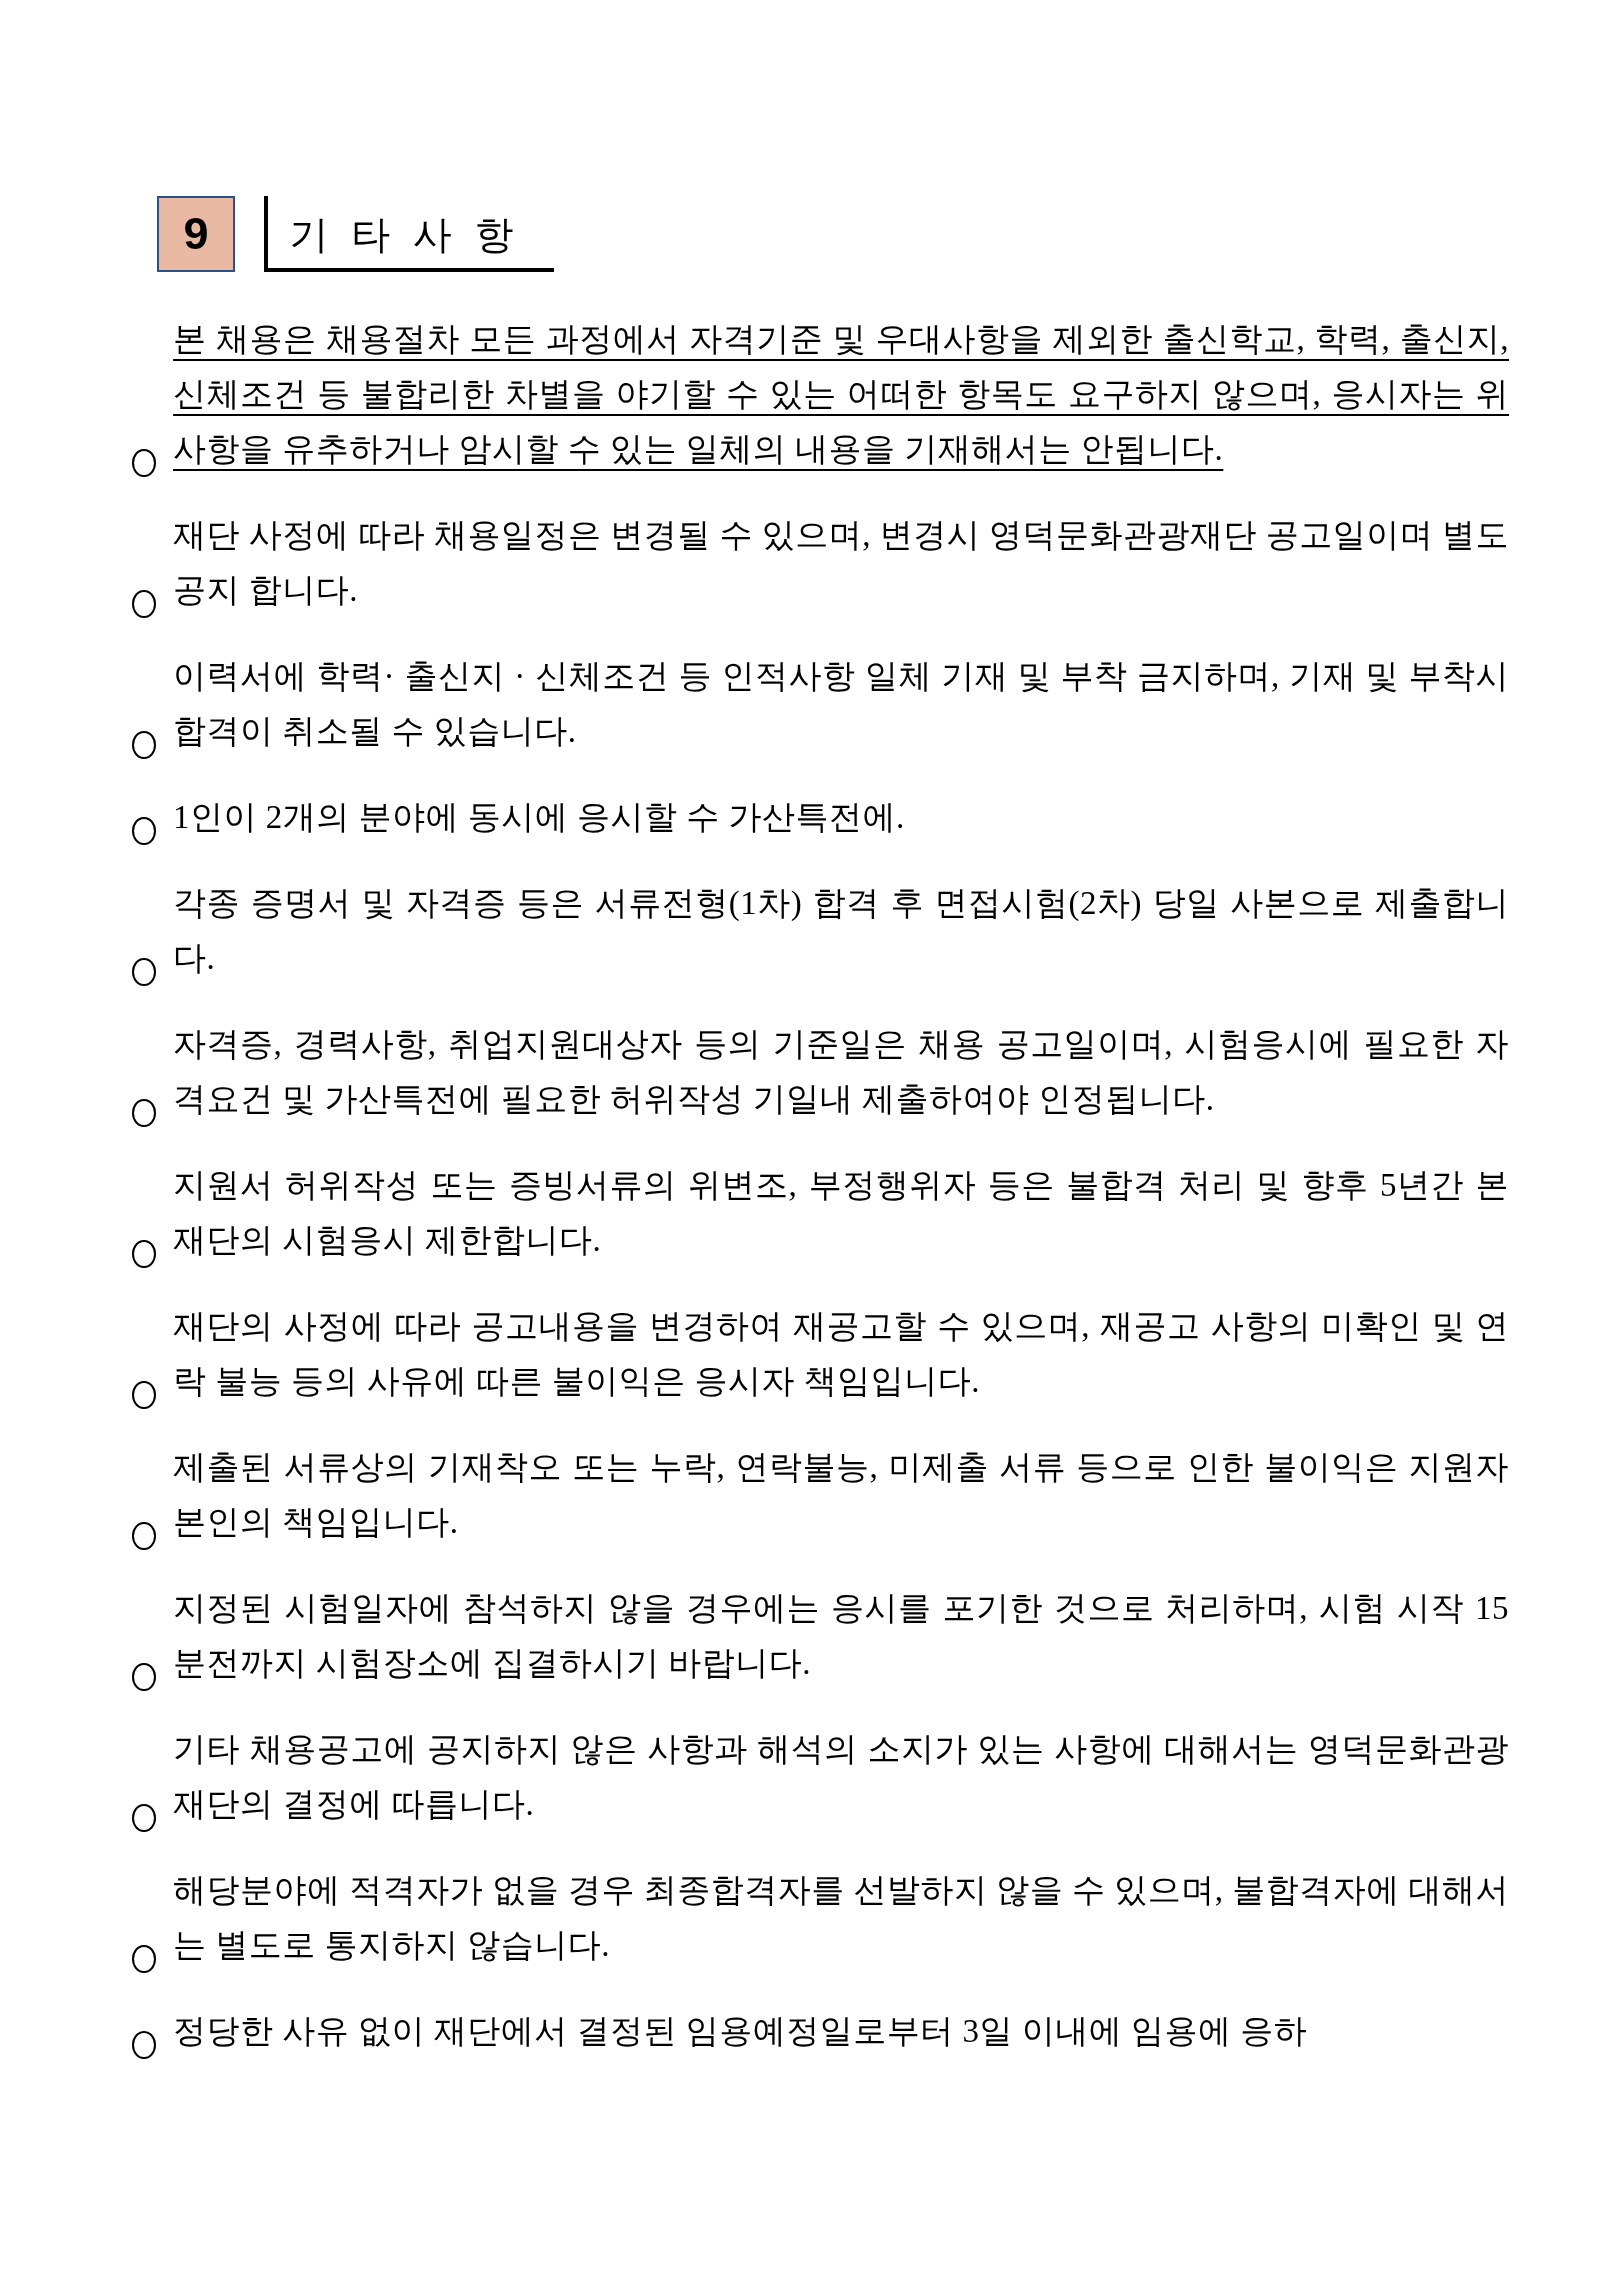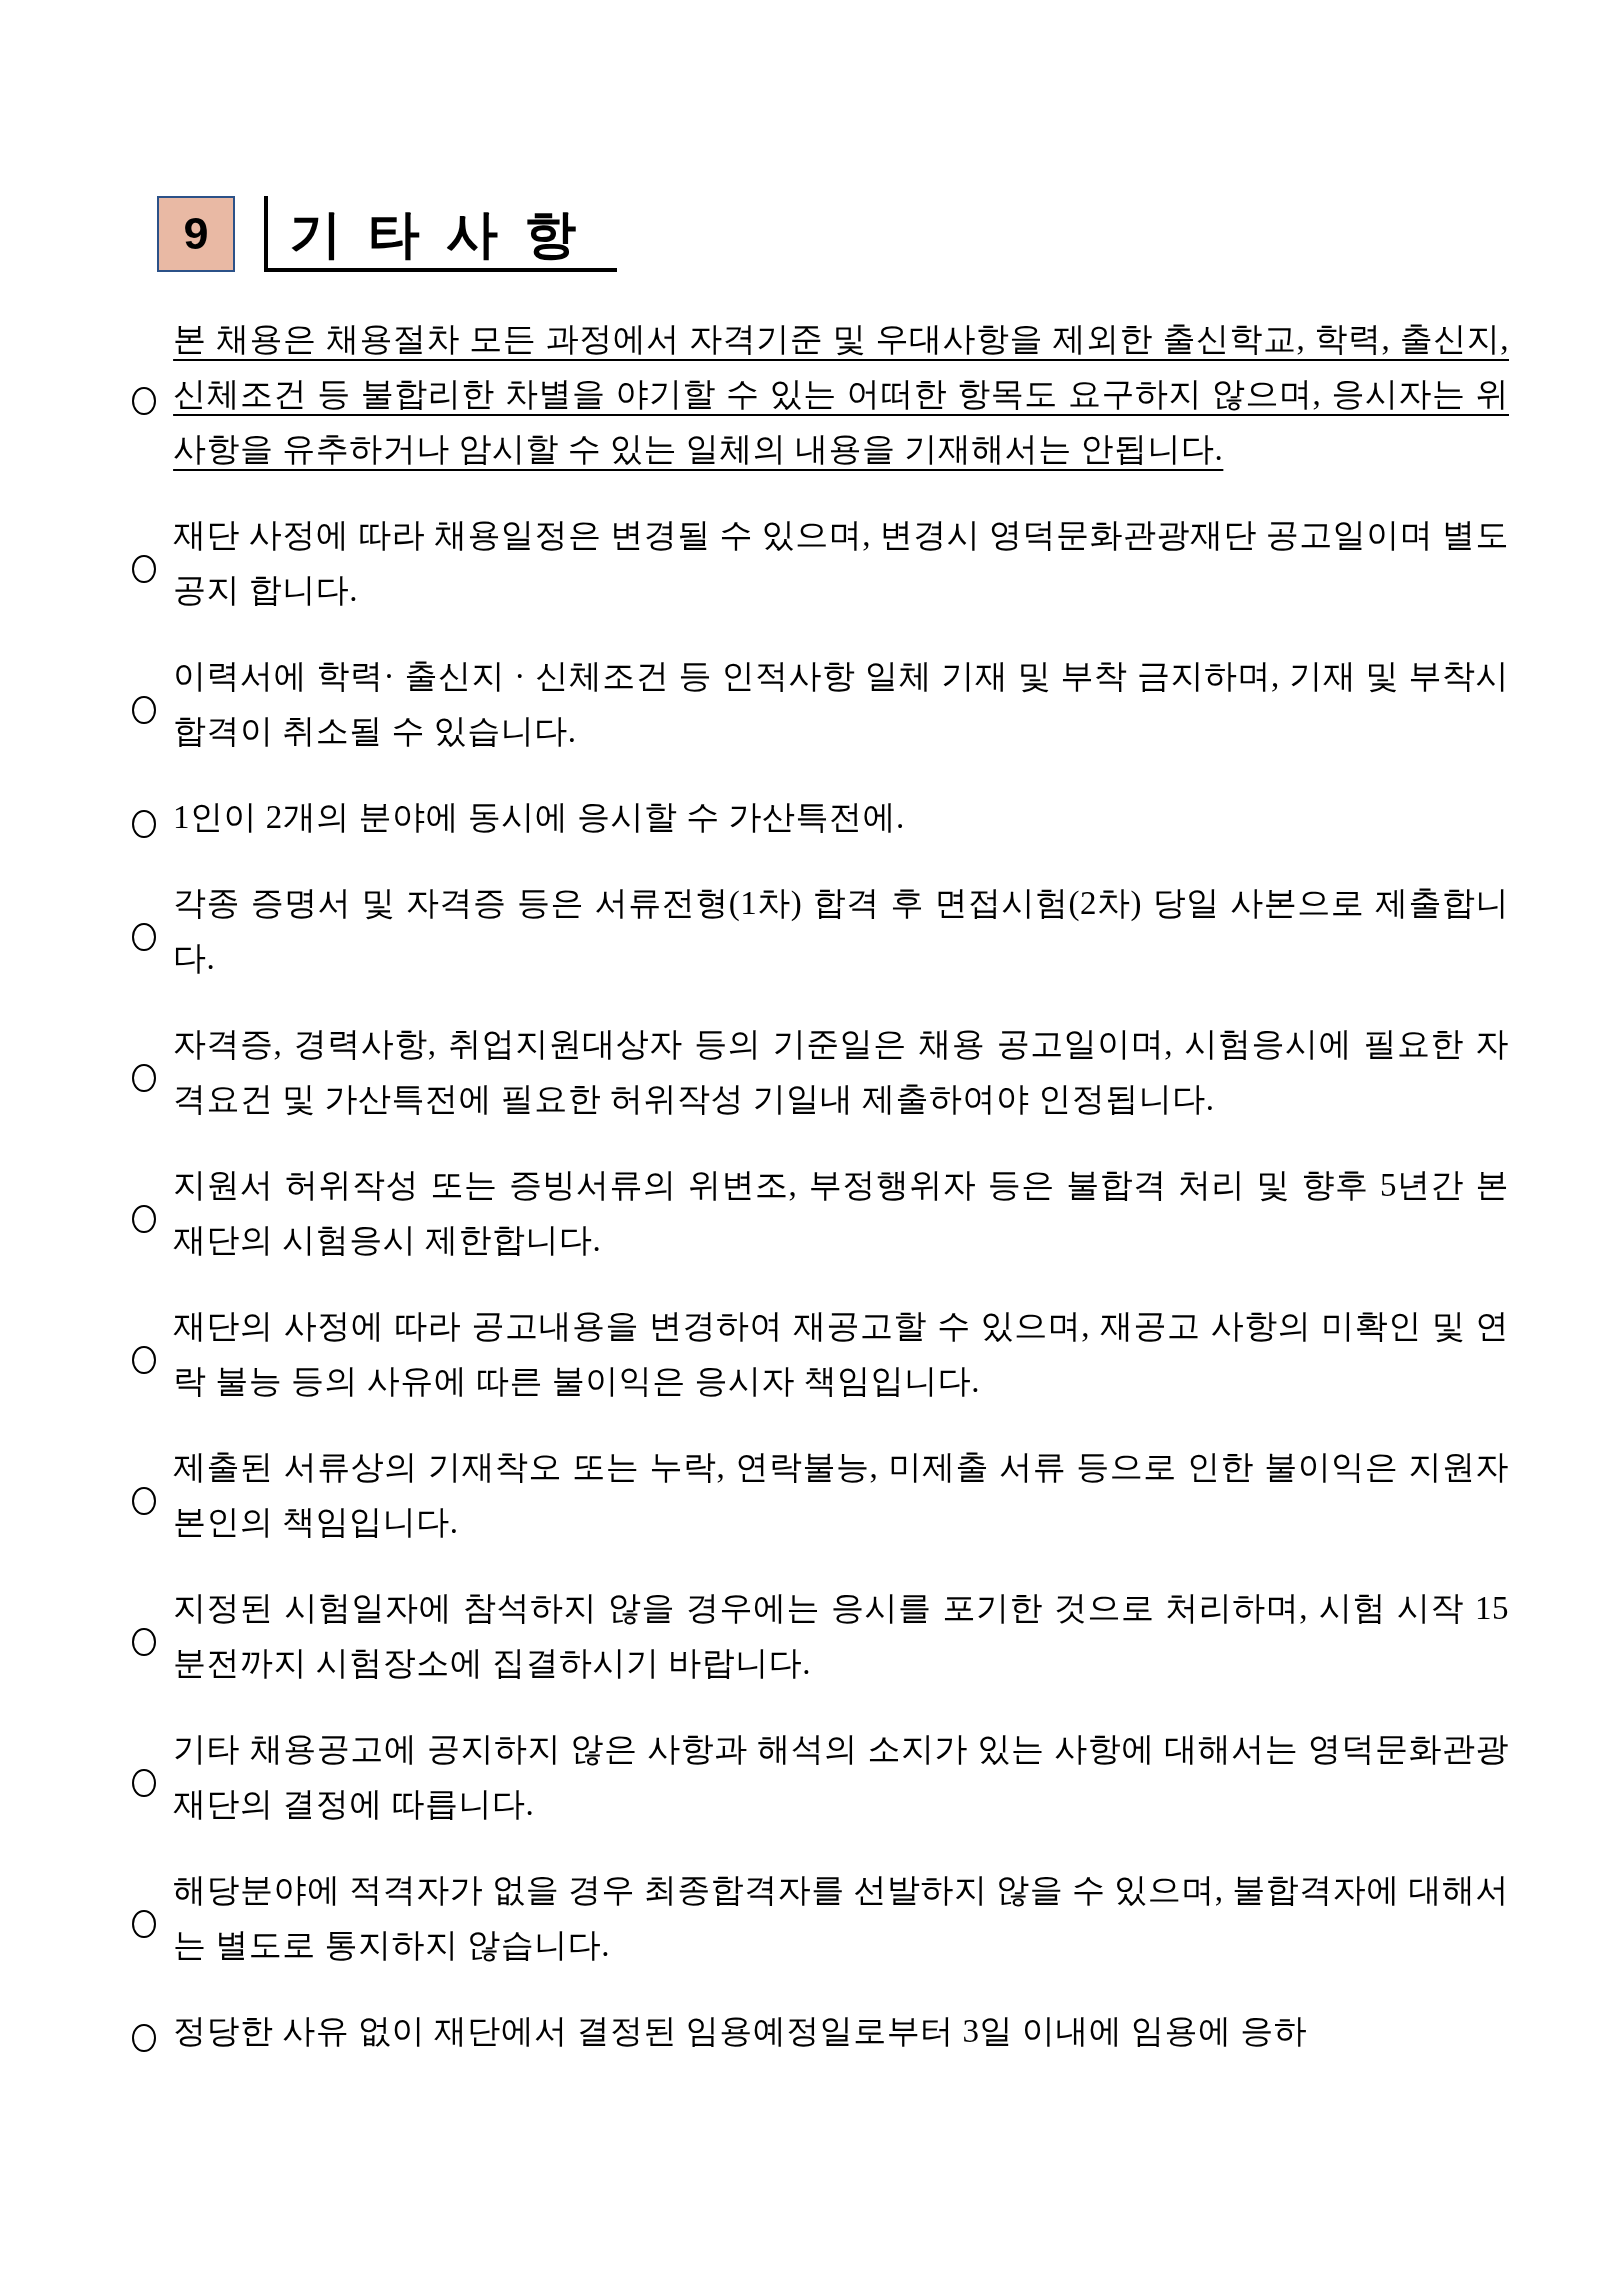--- a/index.html
+++ b/index.html
@@ -44,35 +44,35 @@
     height: 76px;
     min-width: 245px;
     border-left: 4.9px solid #000000;
     border-bottom: 4.9px solid #000000;
     padding: 11.8px 35px 5.9px 21.6px;
     display: flex;
     align-items: center;
   }
   .title-text {
     font-family: "Liberation Sans", "DejaVu Sans", sans-serif;
-    font-weight: bold;
-    font-size: 52px;
+    font-weight: normal;
+    font-size: 39px;
     letter-spacing: 5.9px;
     white-space: nowrap;
   }
   
   .bullet-list {
     position: absolute;
     left: 132px;
     top: 312px;
     width: 1377px;
   }
   .bullet-item {
     display: flex;
-    align-items: center;
+    align-items: flex-end;
     margin-bottom: 31px;
   }
   .bullet-marker {
     flex: 0 0 auto;
     width: 23.5px;
     height: 28px;
     box-sizing: border-box;
     border: 2.9px solid #000000;
     border-radius: 50%;
     margin: 12.7px 17.6px 0 0;

